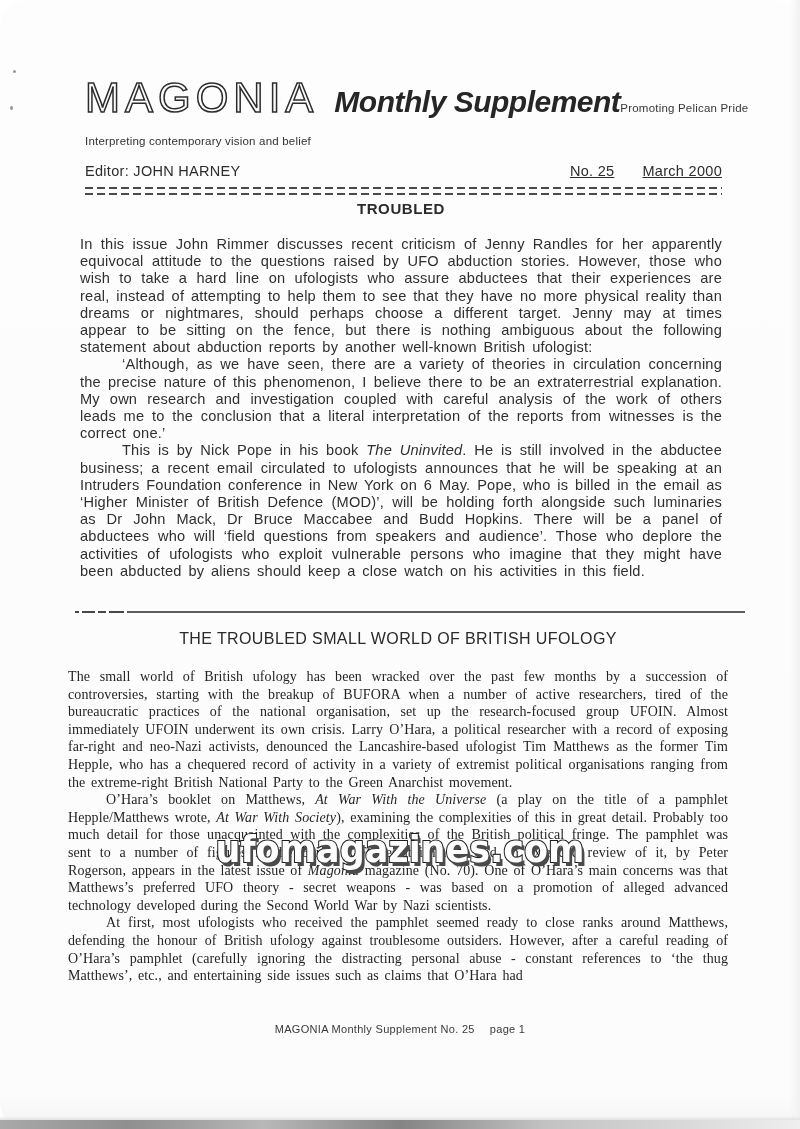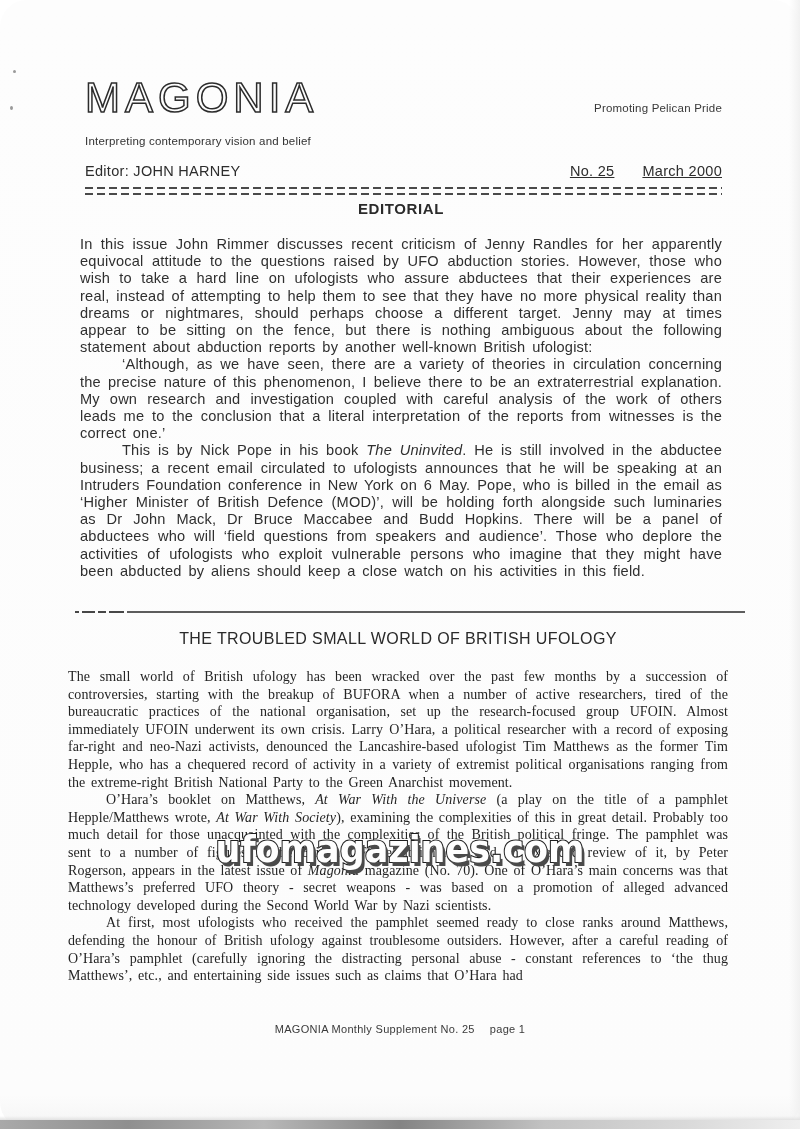--- a/index.html
+++ b/index.html
@@ -130,40 +130,41 @@
 
 <div class="page">
 
   <div class="right-strip"></div>
   <div class="speck speck-1"></div>
   <div class="speck speck-2"></div>
 
   <div class="masthead">
     <div class="logo-row">
       <span class="logo">MAGONIA</span>
+      <span class="logo-suffix">Monthly Supplement</span>
       <span class="masthead-spacer"></span>
       <span class="tagline">Promoting Pelican Pride</span>
     </div>
     <div class="subtitle-row">
       <span class="subtitle">Interpreting contemporary vision and belief</span>
       <span class="dotted-leader"></span>
     </div>
     <div class="editor-row">
       <span>Editor: JOHN HARNEY</span>
       <span class="masthead-spacer"></span>
       <span class="issue-group">
         <span>No. 25</span>
         <span>March 2000</span>
       </span>
     </div>
     <div class="double-dash"></div>
   </div>
 
   <div class="editorial">
-    <div class="editorial-heading">EDITORIAL</div>
+    <div class="editorial-heading">TROUBLED</div>
     <p class="para"><span>In this issue John Rimmer discusses recent criticism of Jenny Randles for her apparently equivocal attitude to the questions raised by UFO abduction stories. However, those who wish to take a hard line on ufologists who assure abductees that their experiences are real, instead of attempting to help them to see that they have no more physical reality than dreams or nightmares, should perhaps choose a different target. Jenny may at times appear to be sitting on the fence, but there is nothing ambiguous about the following statement about abduction reports by another well-known British ufologist:</span></p>
     <p class="para ind"><span>‘Although, as we have seen, there are a variety of theories in circulation concerning the precise nature of this phenomenon, I believe there to be an extraterrestrial explanation. My own research and investigation coupled with careful analysis of the work of others leads me to the conclusion that a literal interpretation of the reports from witnesses is the correct one.’</span></p>
     <p class="para ind"><span>This is by Nick Pope in his book </span><span class="it">The Uninvited</span><span>. He is still involved in the abductee business; a recent email circulated to ufologists announces that he will be speaking at an Intruders Foundation conference in New York on 6 May. Pope, who is billed in the email as ‘Higher Minister of British Defence (MOD)’, will be holding forth alongside such luminaries as Dr John Mack, Dr Bruce Maccabee and Budd Hopkins. There will be a panel of abductees who will ‘field questions from speakers and audience’. Those who deplore the activities of ufologists who exploit vulnerable persons who imagine that they might have been abducted by aliens should keep a close watch on his activities in this field.</span></p>
   </div>
 
   <div class="section-divider">
     <span class="dash dash-a"></span>
       <span class="dash dash-b"></span>
       <span class="dash dash-c"></span>
       <span class="dash dash-d"></span>

